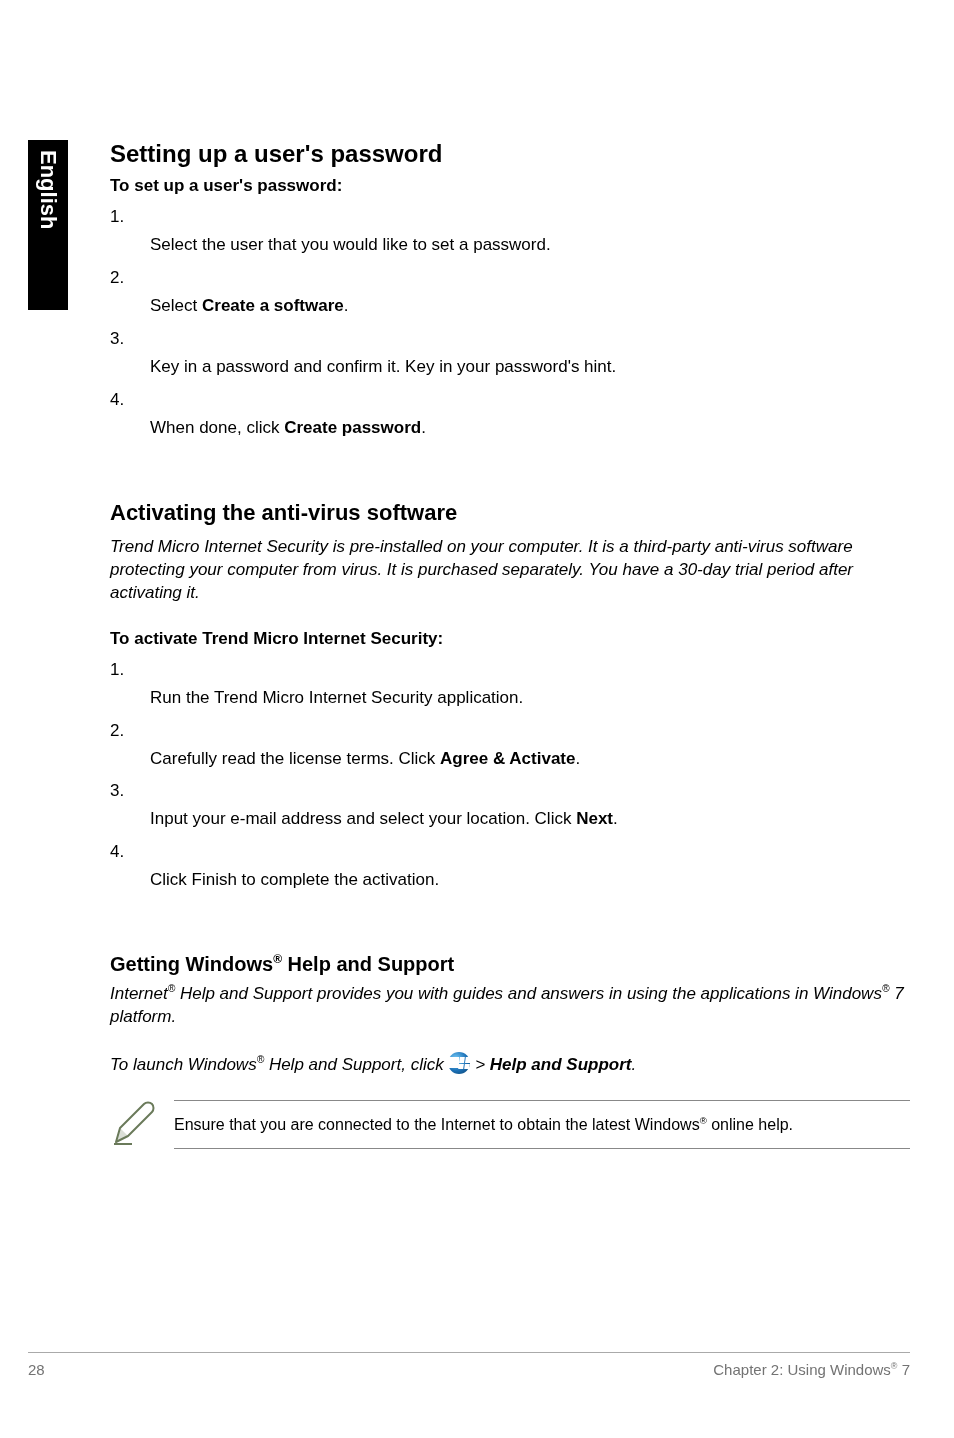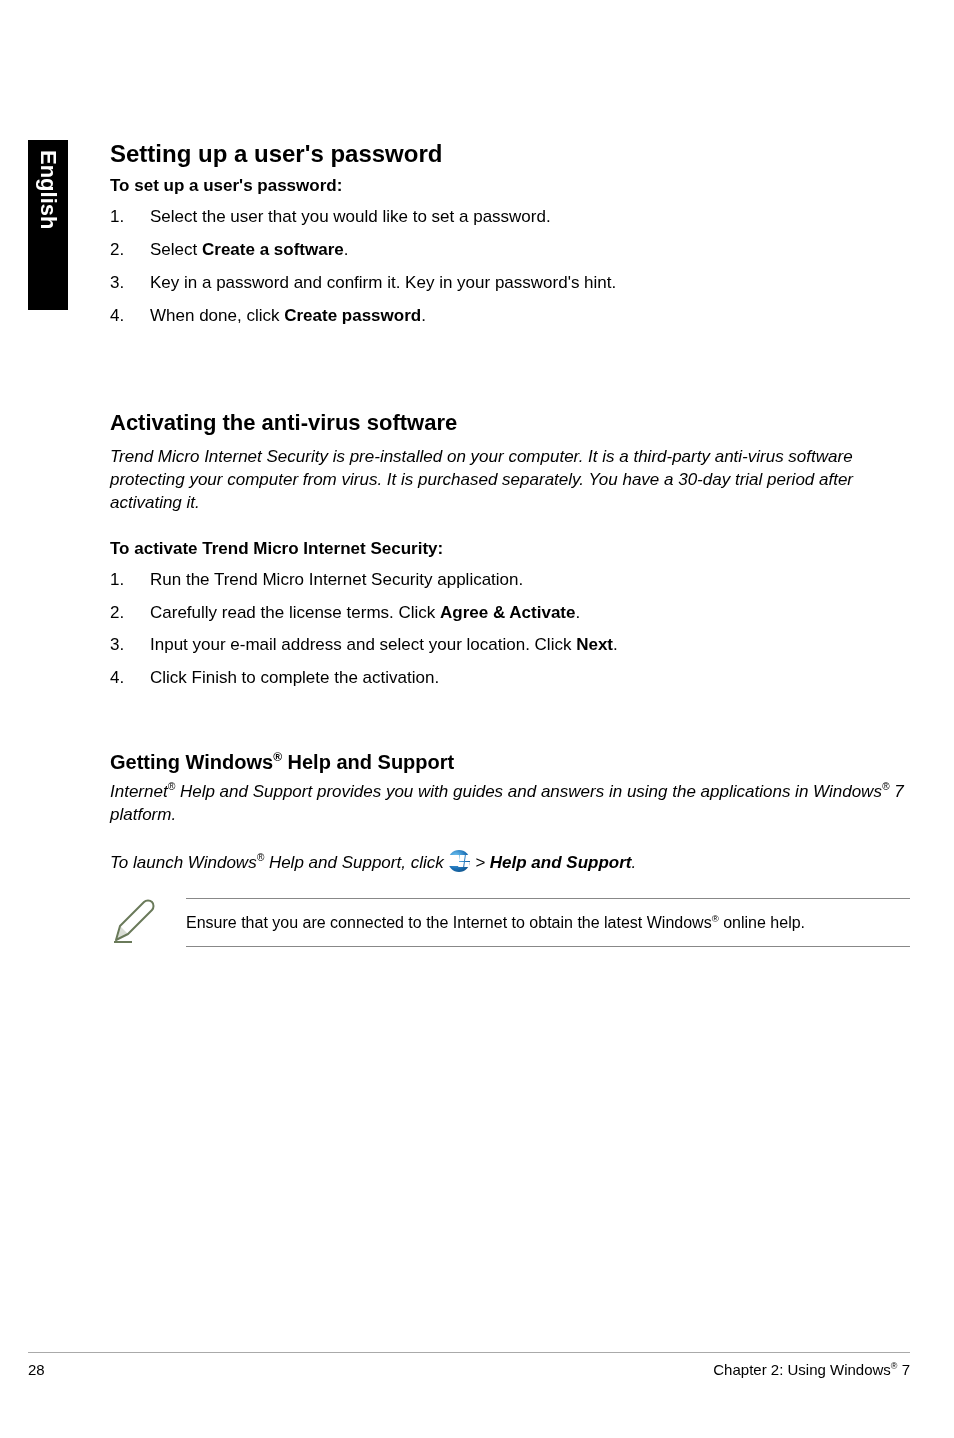--- a/index.html
+++ b/index.html
@@ -27,22 +27,22 @@
     position: absolute;
     left: 110px;
     top: 140px;
     width: 800px;
   }
   .h3 { font-size: 24px; font-weight: bold; margin-bottom: 8px; }
   .h4 { font-size: 17px; font-weight: bold; margin-bottom: 10px; }
   .ol { list-style: none; margin: 0 0 30px 0; }
   .ol li { display: flex; margin-bottom: 10px; font-size: 17px; line-height: 1.35; }
   .ol li .num { width: 40px; flex-shrink: 0; }
-  .ol li .txt { flex: 1; }
-  .h2 { font-size: 22px; font-weight: bold; margin-bottom: 10px; margin-top: 22px; }
+  .ol li .txt { flex: 1; margin-top: 28px; }
+  .h2 { font-size: 22px; font-weight: bold; margin-bottom: 10px; }
   .para { font-size: 17px; line-height: 1.35; margin-bottom: 24px; font-style: italic; }
   .h1 { font-size: 20px; font-weight: bold; margin-bottom: 6px; }
   sup { font-size: 0.6em; vertical-align: super; }
   .start-icon {
     display: inline-flex;
     width: 22px; height: 22px;
     border-radius: 50%;
     background: radial-gradient(circle at 35% 35%, #7fd4ff 0%, #1a6fb5 55%, #0a3d66 100%);
     vertical-align: middle;
     align-items: center;
@@ -52,34 +52,34 @@
   }
   .start-icon::before {
     content: "";
     width: 11px; height: 11px;
     background:
       linear-gradient(45deg, #fff 0 100%) no-repeat;
     -webkit-mask: none;
   }
   .start-flag { width: 12px; height: 12px; display: grid; grid-template-columns: 1fr 1fr; grid-template-rows: 1fr 1fr; gap: 1px; transform: skewX(-8deg); }
   .start-flag span { background: #fff; }
-  .note-row { display: flex; align-items: flex-start; gap: 28px; margin-top: 16px; }
+  .note-row { display: flex; align-items: flex-start; gap: 16px; margin-top: 16px; }
   .note-icon { width: 48px; flex-shrink: 0; }
   .note-box { flex: 1; border-top: 1px solid #888; border-bottom: 1px solid #888; padding: 14px 0; font-size: 16px; }
   .footer {
     position: absolute;
     left: 28px;
     right: 44px;
     bottom: 60px;
     border-top: 1px solid #aaa;
     padding-top: 8px;
     display: flex;
     justify-content: space-between;
     font-size: 15px;
-    color: #000000;
+    color: #737373;
   }
   .sec-gap { height: 30px; }
 </style>
 </head>
 <body>
 
 <div class="page">
   <div class="side-tab">English</div>
 
   <div class="content">

